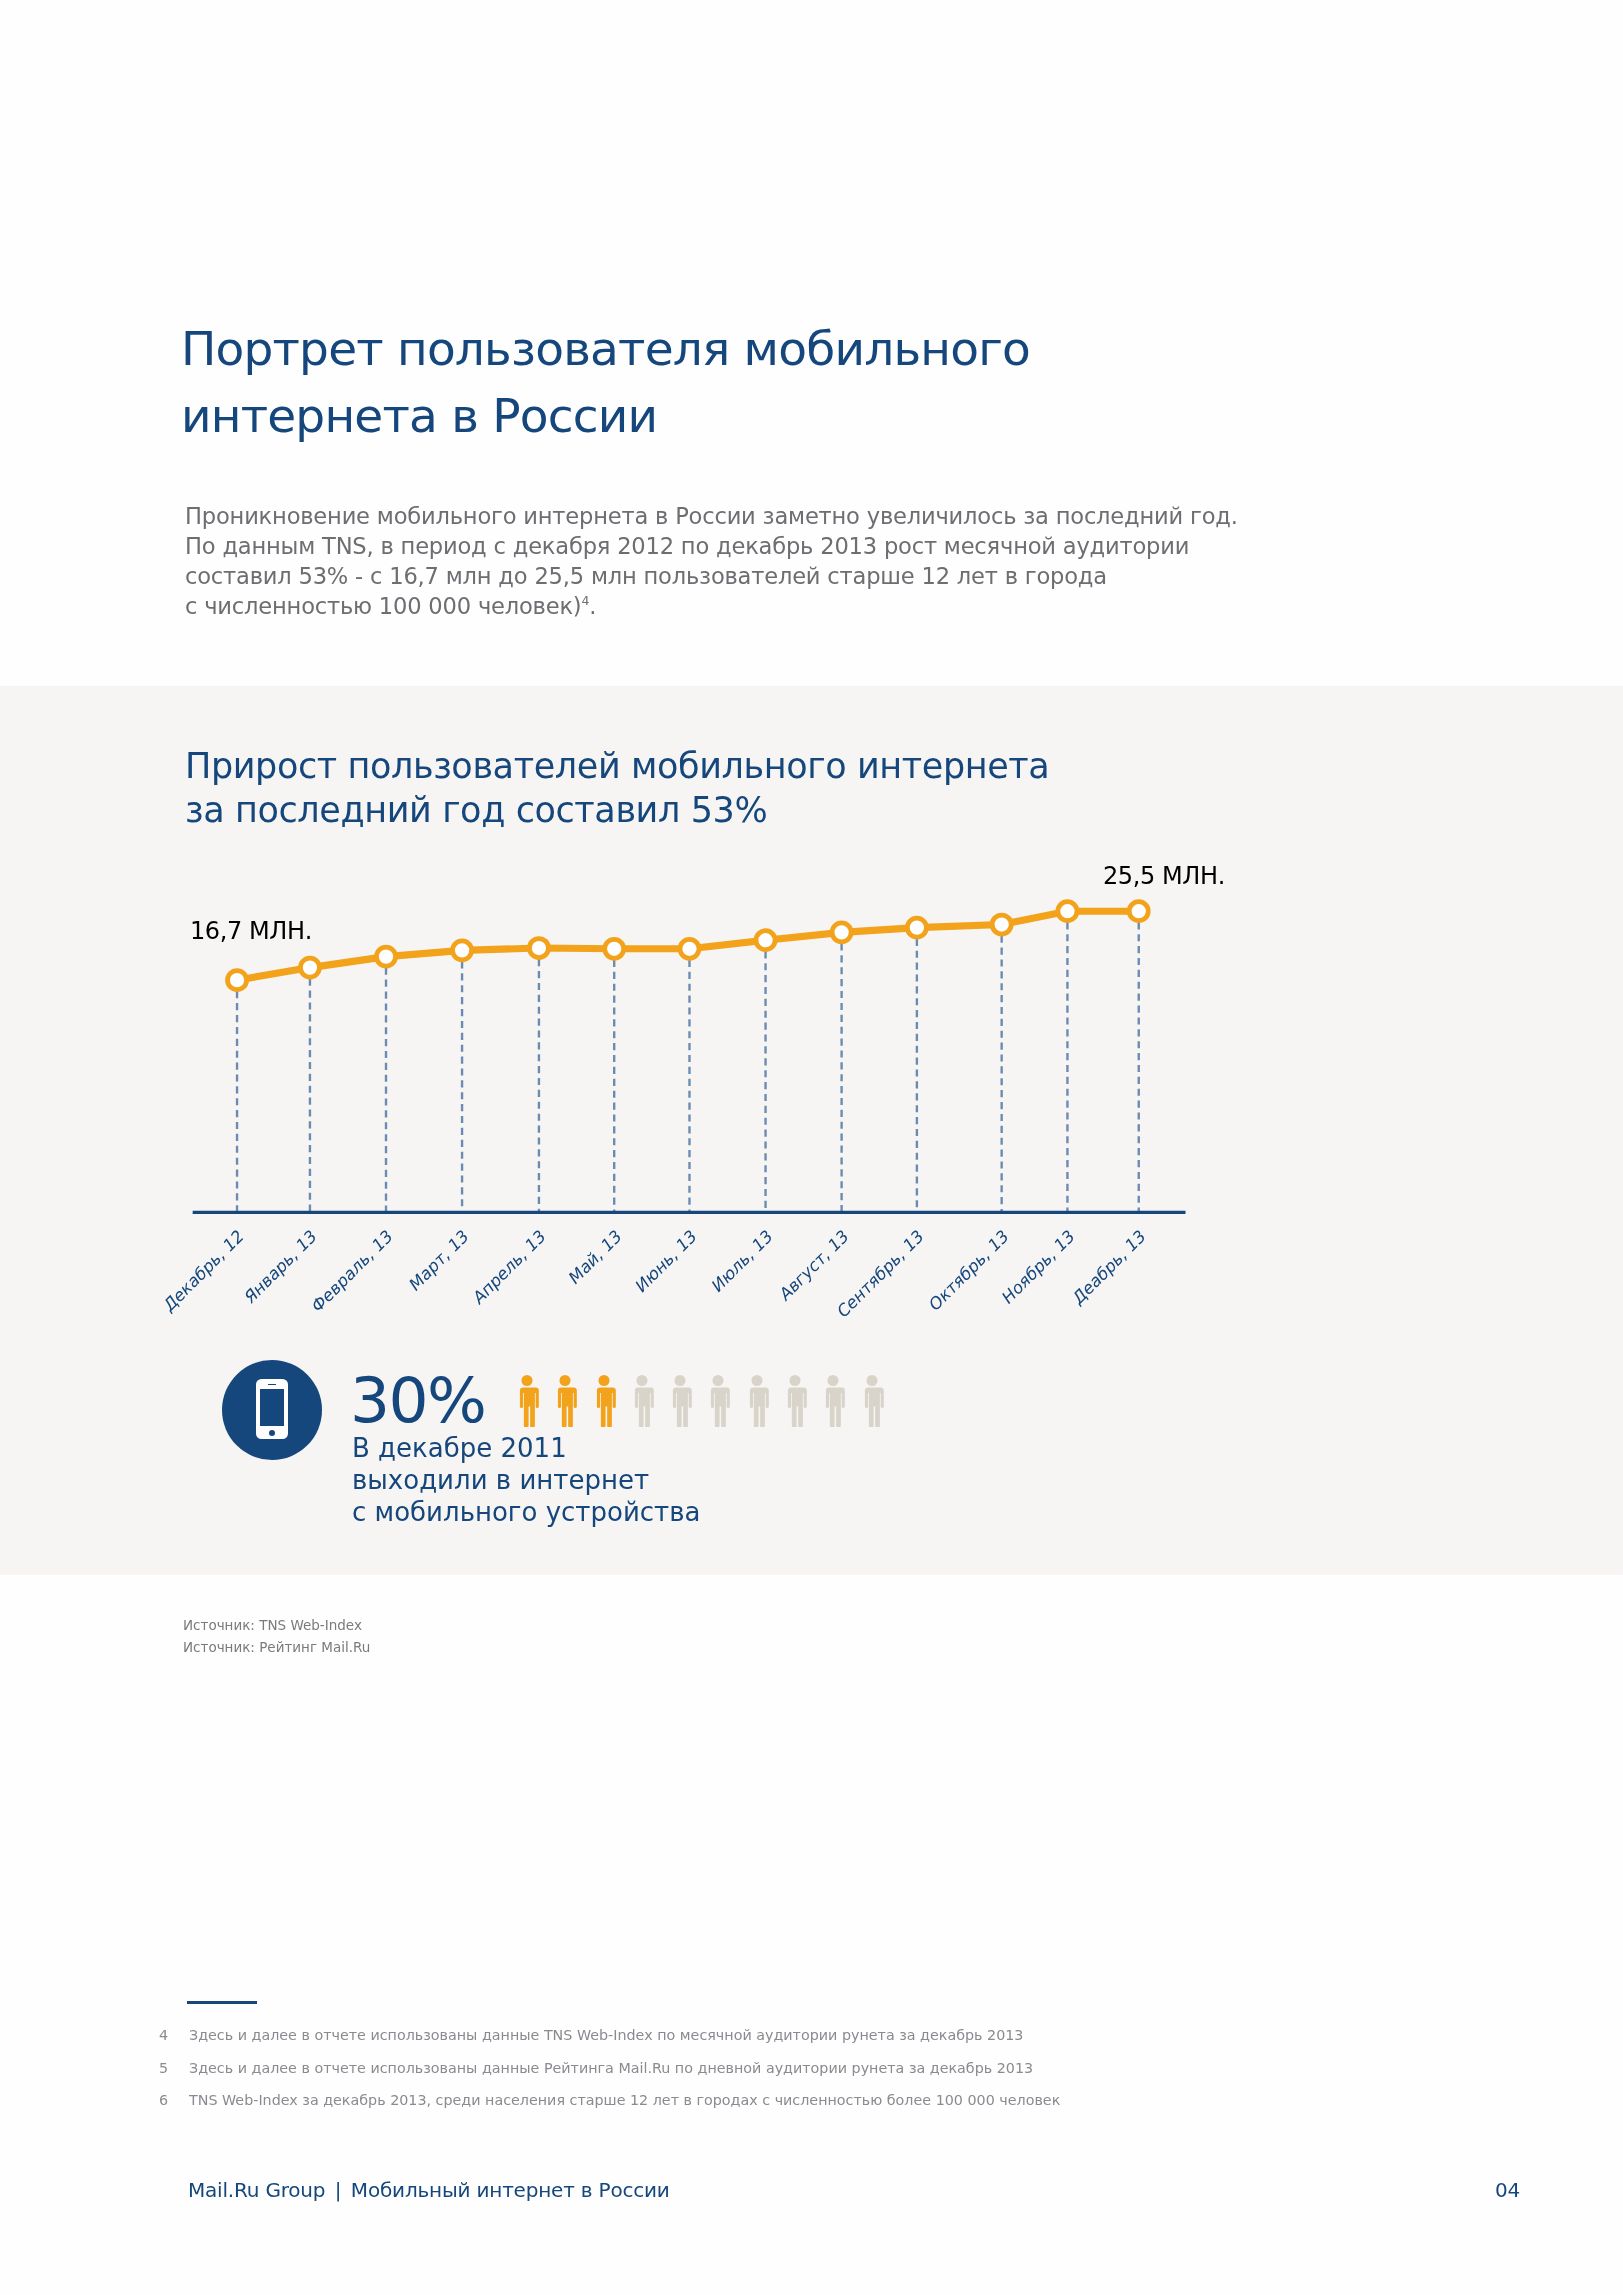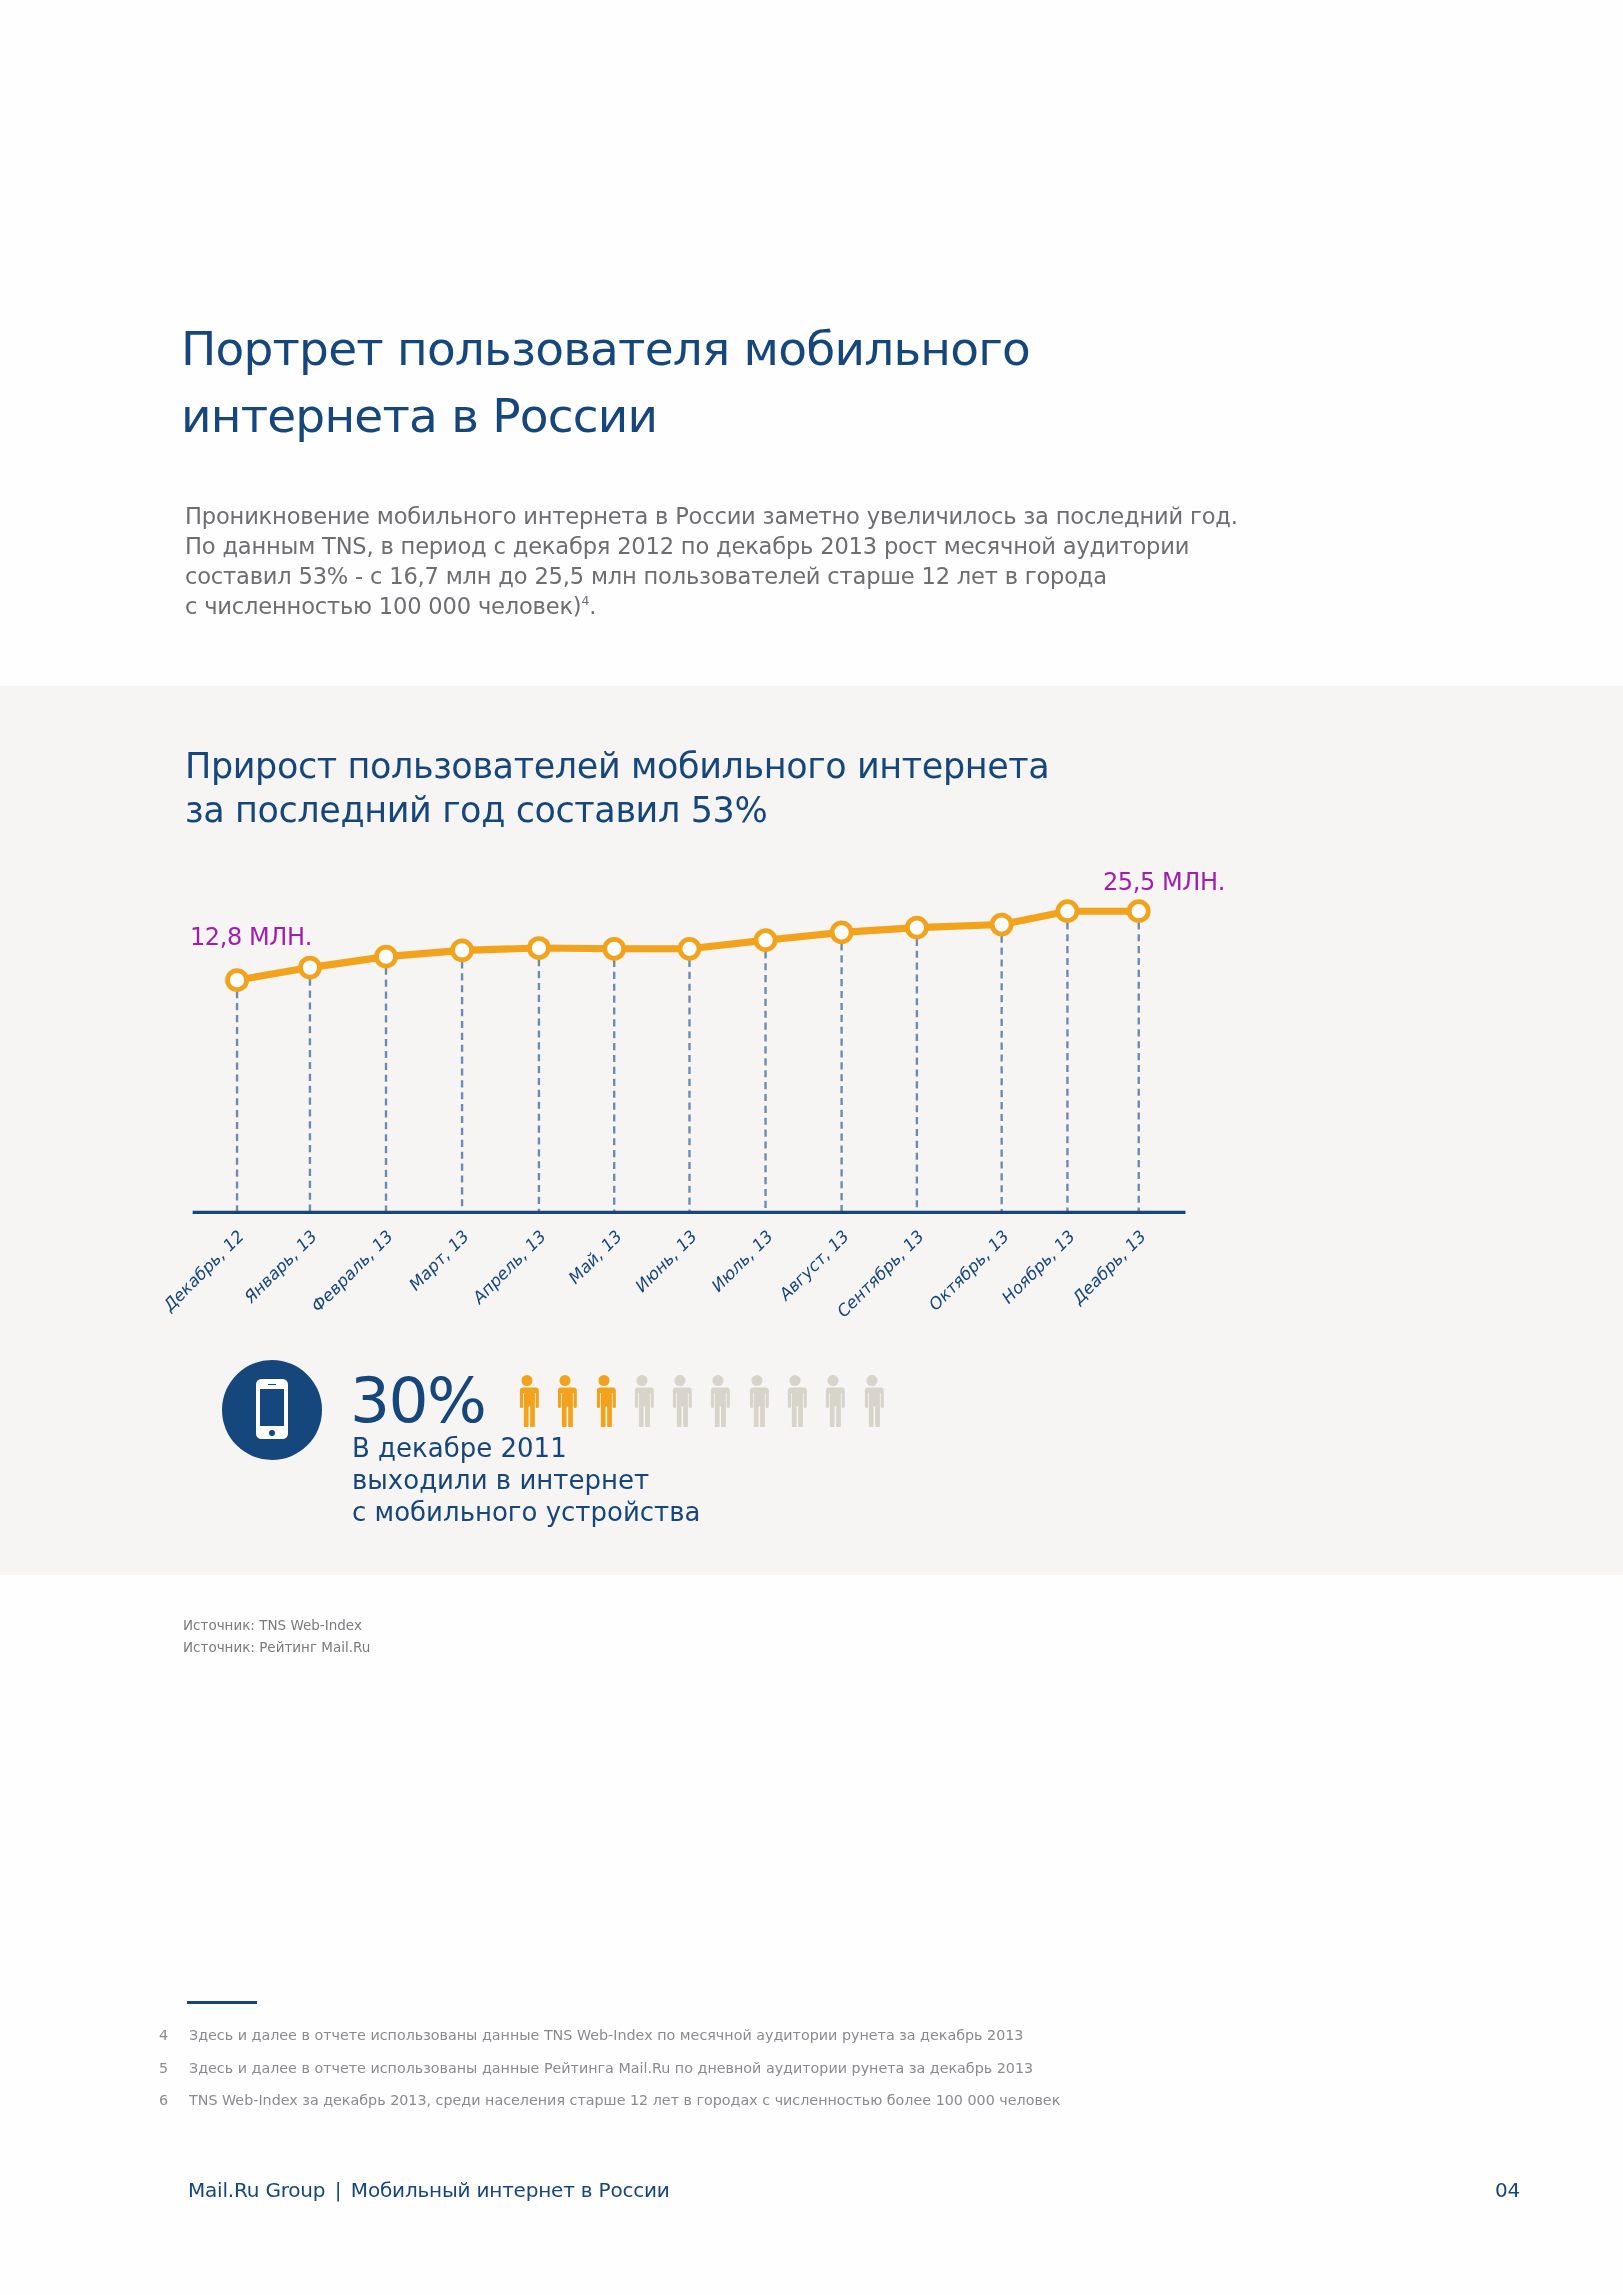--- a/index.html
+++ b/index.html
@@ -25,23 +25,22 @@
     position: absolute; left: 0; top: 686px; width: 1623px; height: 889px;
     background: #f6f5f3;
   }
   .chart-title {
     position: absolute; left: 185px; top: 744px; width: 1110px;
     font-size: 35px; line-height: 44px; color: #15467c; letter-spacing: -0.4px;
     white-space: pre-line;
   }
   .chart-svg { position: absolute; left: 0; top: 0; }
   .chart-label {
-    position: absolute; font-size: 24px; color: #a21caf; letter-spacing: -0.4px;
+    position: absolute; font-size: 24px; color: #000000; letter-spacing: -0.4px;
     white-space: nowrap;
-    margin-top: 6px;
   }
   .xtick {
     position: absolute; font-size: 16.6px; color: #15467c; white-space: nowrap;
     transform-origin: right center; transform: rotate(-45deg);
     text-align: right; font-style: italic;
   }
 
   .stat-circle {
     position: absolute; left: 222px; top: 1360px; width: 100px; height: 100px;
     border-radius: 50%; background: #15467c;
@@ -138,21 +137,21 @@
     <circle cx="775" cy="1197.4545454545455" r="12" fill="#ffffff" stroke="#f2a31b" stroke-width="6"></circle>
     <circle cx="870" cy="1197.4545454545455" r="12" fill="#ffffff" stroke="#f2a31b" stroke-width="6"></circle>
     <circle cx="966" cy="1186.5795454545455" r="12" fill="#ffffff" stroke="#f2a31b" stroke-width="6"></circle>
     <circle cx="1062" cy="1176.6931818181818" r="12" fill="#ffffff" stroke="#f2a31b" stroke-width="6"></circle>
     <circle cx="1157" cy="1170.7613636363637" r="12" fill="#ffffff" stroke="#f2a31b" stroke-width="6"></circle>
     <circle cx="1264" cy="1166.8068181818182" r="12" fill="#ffffff" stroke="#f2a31b" stroke-width="6"></circle>
     <circle cx="1347" cy="1150" r="12" fill="#ffffff" stroke="#f2a31b" stroke-width="6"></circle>
     <circle cx="1437" cy="1150" r="12" fill="#ffffff" stroke="#f2a31b" stroke-width="6"></circle>
   </svg>
 
-<div class="chart-label" style="left:190px; top:917px;">12,8 МЛН.</div>
+<div class="chart-label" style="left:190px; top:917px;">16,7 МЛН.</div>
 <div class="chart-label" style="left:1103px; top:862px;">25,5 МЛН.</div>
 
 <div id="xticks">
     <div class="xtick" style="width: 174px; left: 67px; top: 1224px;">Декабрь, 12</div>
     <div class="xtick" style="width: 174px; left: 140px; top: 1224px;">Январь, 13</div>
     <div class="xtick" style="width: 174px; left: 216px; top: 1224px;">Февраль, 13</div>
     <div class="xtick" style="width: 174px; left: 292px; top: 1224px;">Март, 13</div>
     <div class="xtick" style="width: 174px; left: 369px; top: 1224px;">Апрель, 13</div>
     <div class="xtick" style="width: 174px; left: 445px; top: 1224px;">Май, 13</div>
     <div class="xtick" style="width: 174px; left: 520px; top: 1224px;">Июнь, 13</div>

